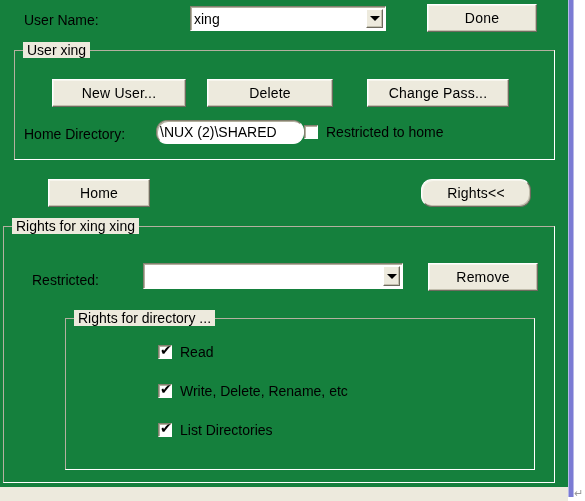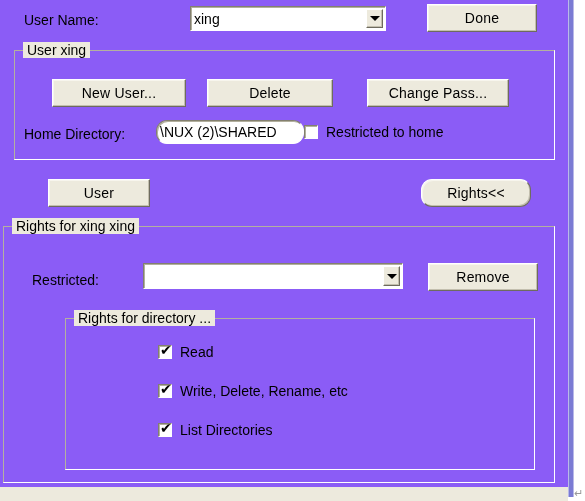--- a/index.html
+++ b/index.html
@@ -15,21 +15,21 @@
     font-family: "Liberation Sans", sans-serif;
   }
 
   
   #dialog {
     position: absolute;
     left: 0;
     top: 0;
     width: 568px;
     height: 494px;
-    background: #8b5cf6;
+    background: #15803d;
     overflow: hidden;
   }
   
   #right-edge {
     position: absolute;
     left: 568px;
     top: 0;
     width: 6px;
     height: 497px;
     background: #7b7bd4;
@@ -237,21 +237,21 @@
     <span class="value" title="\NUX (2)\SHARED">\NUX (2)\SHARED</span>
   </div>
 
   <div class="check-row" style="left:304px; top:124px;">
     <span class="check-box off">
       
     </span>
     <span class="check-label">Restricted to home</span>
   </div>
 
-  <div class="btn" style="left:48px; top:179px; width:102px; height:28px;">User</div>
+  <div class="btn" style="left:48px; top:179px; width:102px; height:28px;">Home</div>
 
   <div class="btn" style="left:421px; top:179px; width:110px; height:28px;border-radius:11px;">Rights&lt;&lt;</div>
 
   <div class="group" style="left:3px; top:226px; width:552px; height:257px;">
     <span class="group-title">Rights for xing xing</span>
   </div>
 
   <div class="label" style="left:32px; top:272px;">Restricted:</div>
 
   <div class="field" style="left:143px; top:263px; width:260px; height:26px;">

